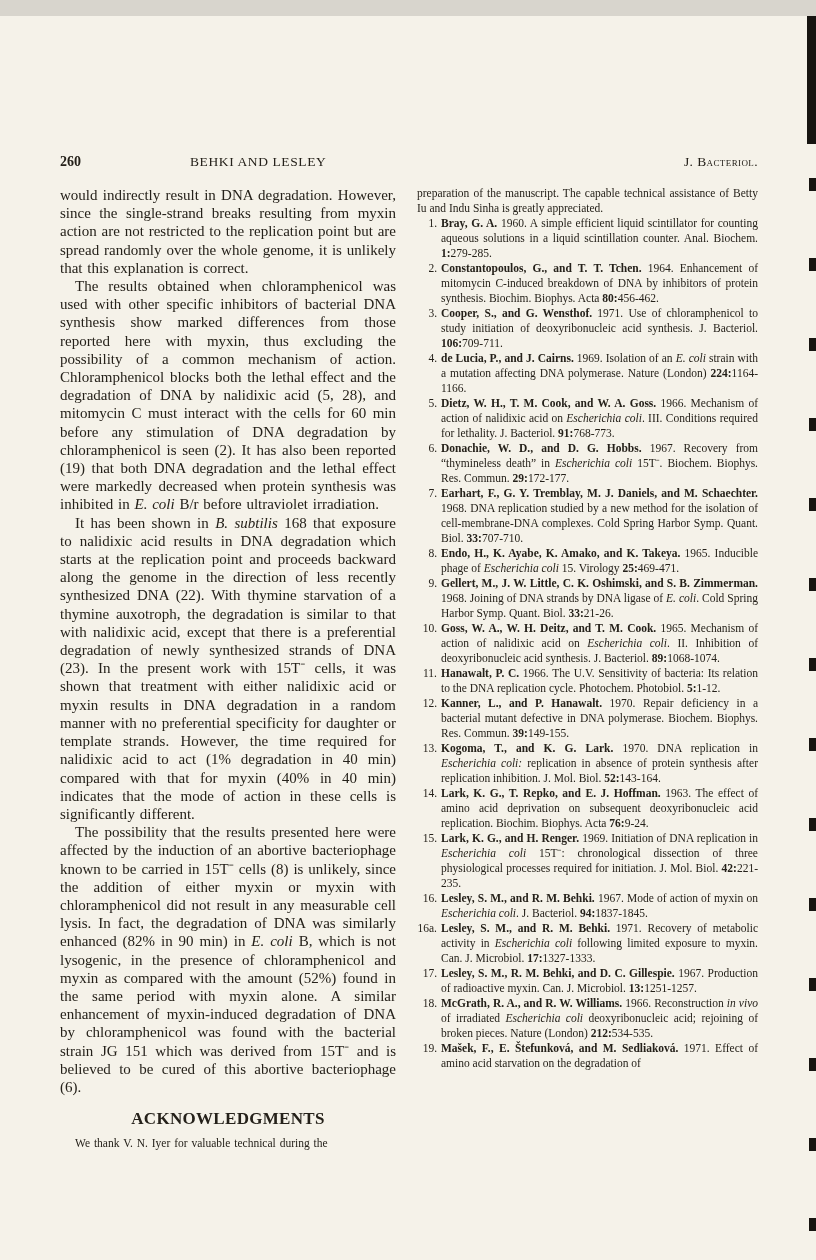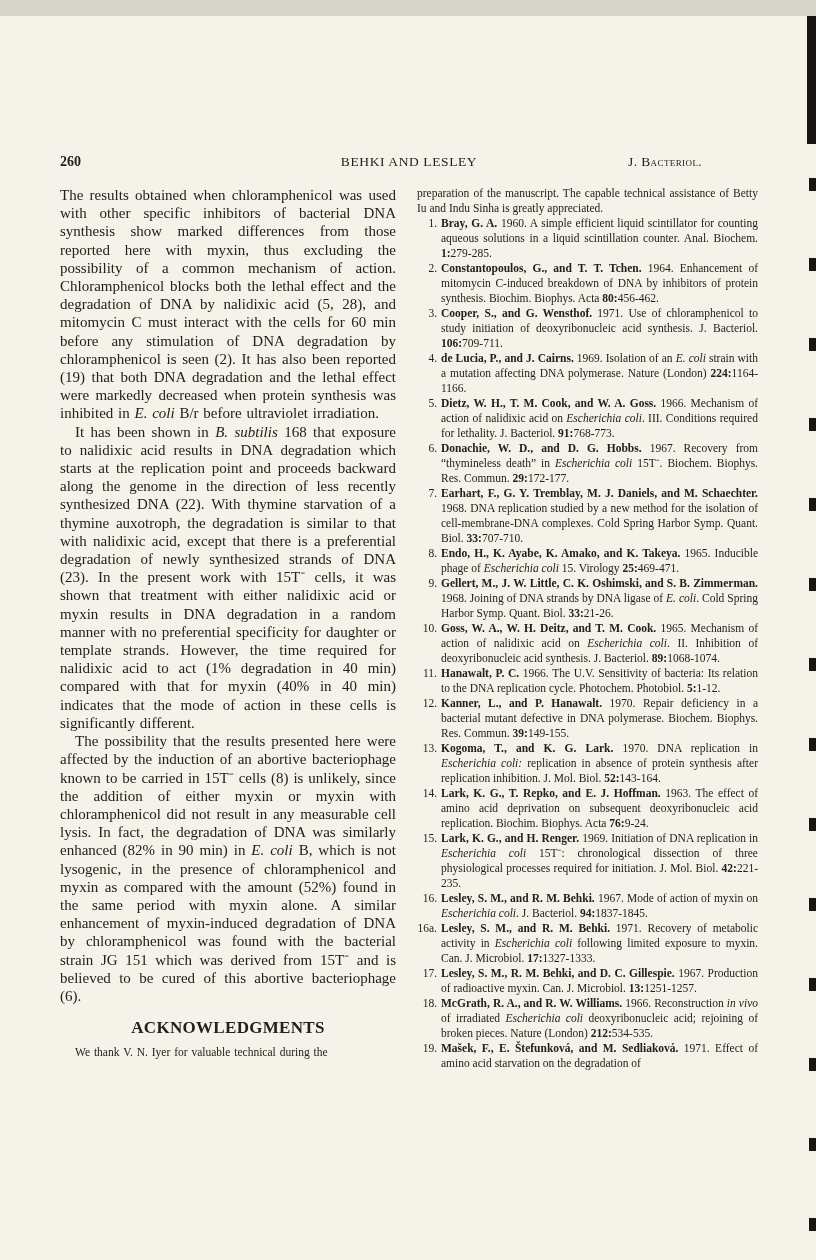--- a/index.html
+++ b/index.html
@@ -20,22 +20,22 @@
     top: 138px;
     width: 698px;
   }
   .header {
     display: flex;
     align-items: baseline;
     font-size: 13.5px;
     margin-bottom: 16px;
   }
   .page-num { font-weight: bold; width: 130px; font-size: 14px; }
-  .running-head { flex: 1; text-align: center; letter-spacing: 0.6px; }
-  .journal { width: 130px; text-align: left; font-variant: small-caps; letter-spacing: 0.4px; }
+  .running-head { flex: 1; letter-spacing: 0.6px; }
+  .journal { width: 130px; text-align: right; font-variant: small-caps; letter-spacing: 0.4px; }
 
   .cols { display: flex; gap: 21px; }
 
   .col-left {
     width: 336px;
     font-size: 15px;
     line-height: 18.2px;
     text-align: justify;
     word-spacing: 1px;
   }
@@ -101,20 +101,21 @@
       <span class="page-num">260</span>
       <span class="running-head">BEHKI AND LESLEY</span>
       <span class="journal">J. Bacteriol.</span>
     </div>
 
     <div class="cols">
 
       <div class="col-left">
         <div class="paras">
 
+            <p>would indirectly result in DNA degradation. However, since the single-strand breaks resulting from myxin action are not restricted to the replication point but are spread randomly over the whole genome, it is unlikely that this explanation is correct.</p>
 
             <p>The results obtained when chloramphenicol was used with other specific inhibitors of bacterial DNA synthesis show marked differences from those reported here with myxin, thus excluding the possibility of a common mechanism of action. Chloramphenicol blocks both the lethal effect and the degradation of DNA by nalidixic acid (5, 28), and mitomycin C must interact with the cells for 60 min before any stimulation of DNA degradation by chloramphenicol is seen (2). It has also been reported (19) that both DNA degradation and the lethal effect were markedly decreased when protein synthesis was inhibited in <i>E. coli</i> B/r before ultraviolet irradiation.</p>
 
             <p>It has been shown in <i>B. subtilis</i> 168 that exposure to nalidixic acid results in DNA degradation which starts at the replication point and proceeds backward along the genome in the direction of less recently synthesized DNA (22). With thymine starvation of a thymine auxotroph, the degradation is similar to that with nalidixic acid, except that there is a preferential degradation of newly synthesized strands of DNA (23). In the present work with 15T⁻ cells, it was shown that treatment with either nalidixic acid or myxin results in DNA degradation in a random manner with no preferential specificity for daughter or template strands. However, the time required for nalidixic acid to act (1% degradation in 40 min) compared with that for myxin (40% in 40 min) indicates that the mode of action in these cells is significantly different.</p>
 
             <p>The possibility that the results presented here were affected by the induction of an abortive bacteriophage known to be carried in 15T⁻ cells (8) is unlikely, since the addition of either myxin or myxin with chloramphenicol did not result in any measurable cell lysis. In fact, the degradation of DNA was similarly enhanced (82% in 90 min) in <i>E. coli</i> B, which is not lysogenic, in the presence of chloramphenicol and myxin as compared with the amount (52%) found in the same period with myxin alone. A similar enhancement of myxin-induced degradation of DNA by chloramphenicol was found with the bacterial strain JG 151 which was derived from 15T⁻ and is believed to be cured of this abortive bacteriophage (6).</p>
           </div>
         <h2 class="section-heading">ACKNOWLEDGMENTS</h2>
         <p class="ack-text">We thank V. N. Iyer for valuable technical during the</p>
       </div>

